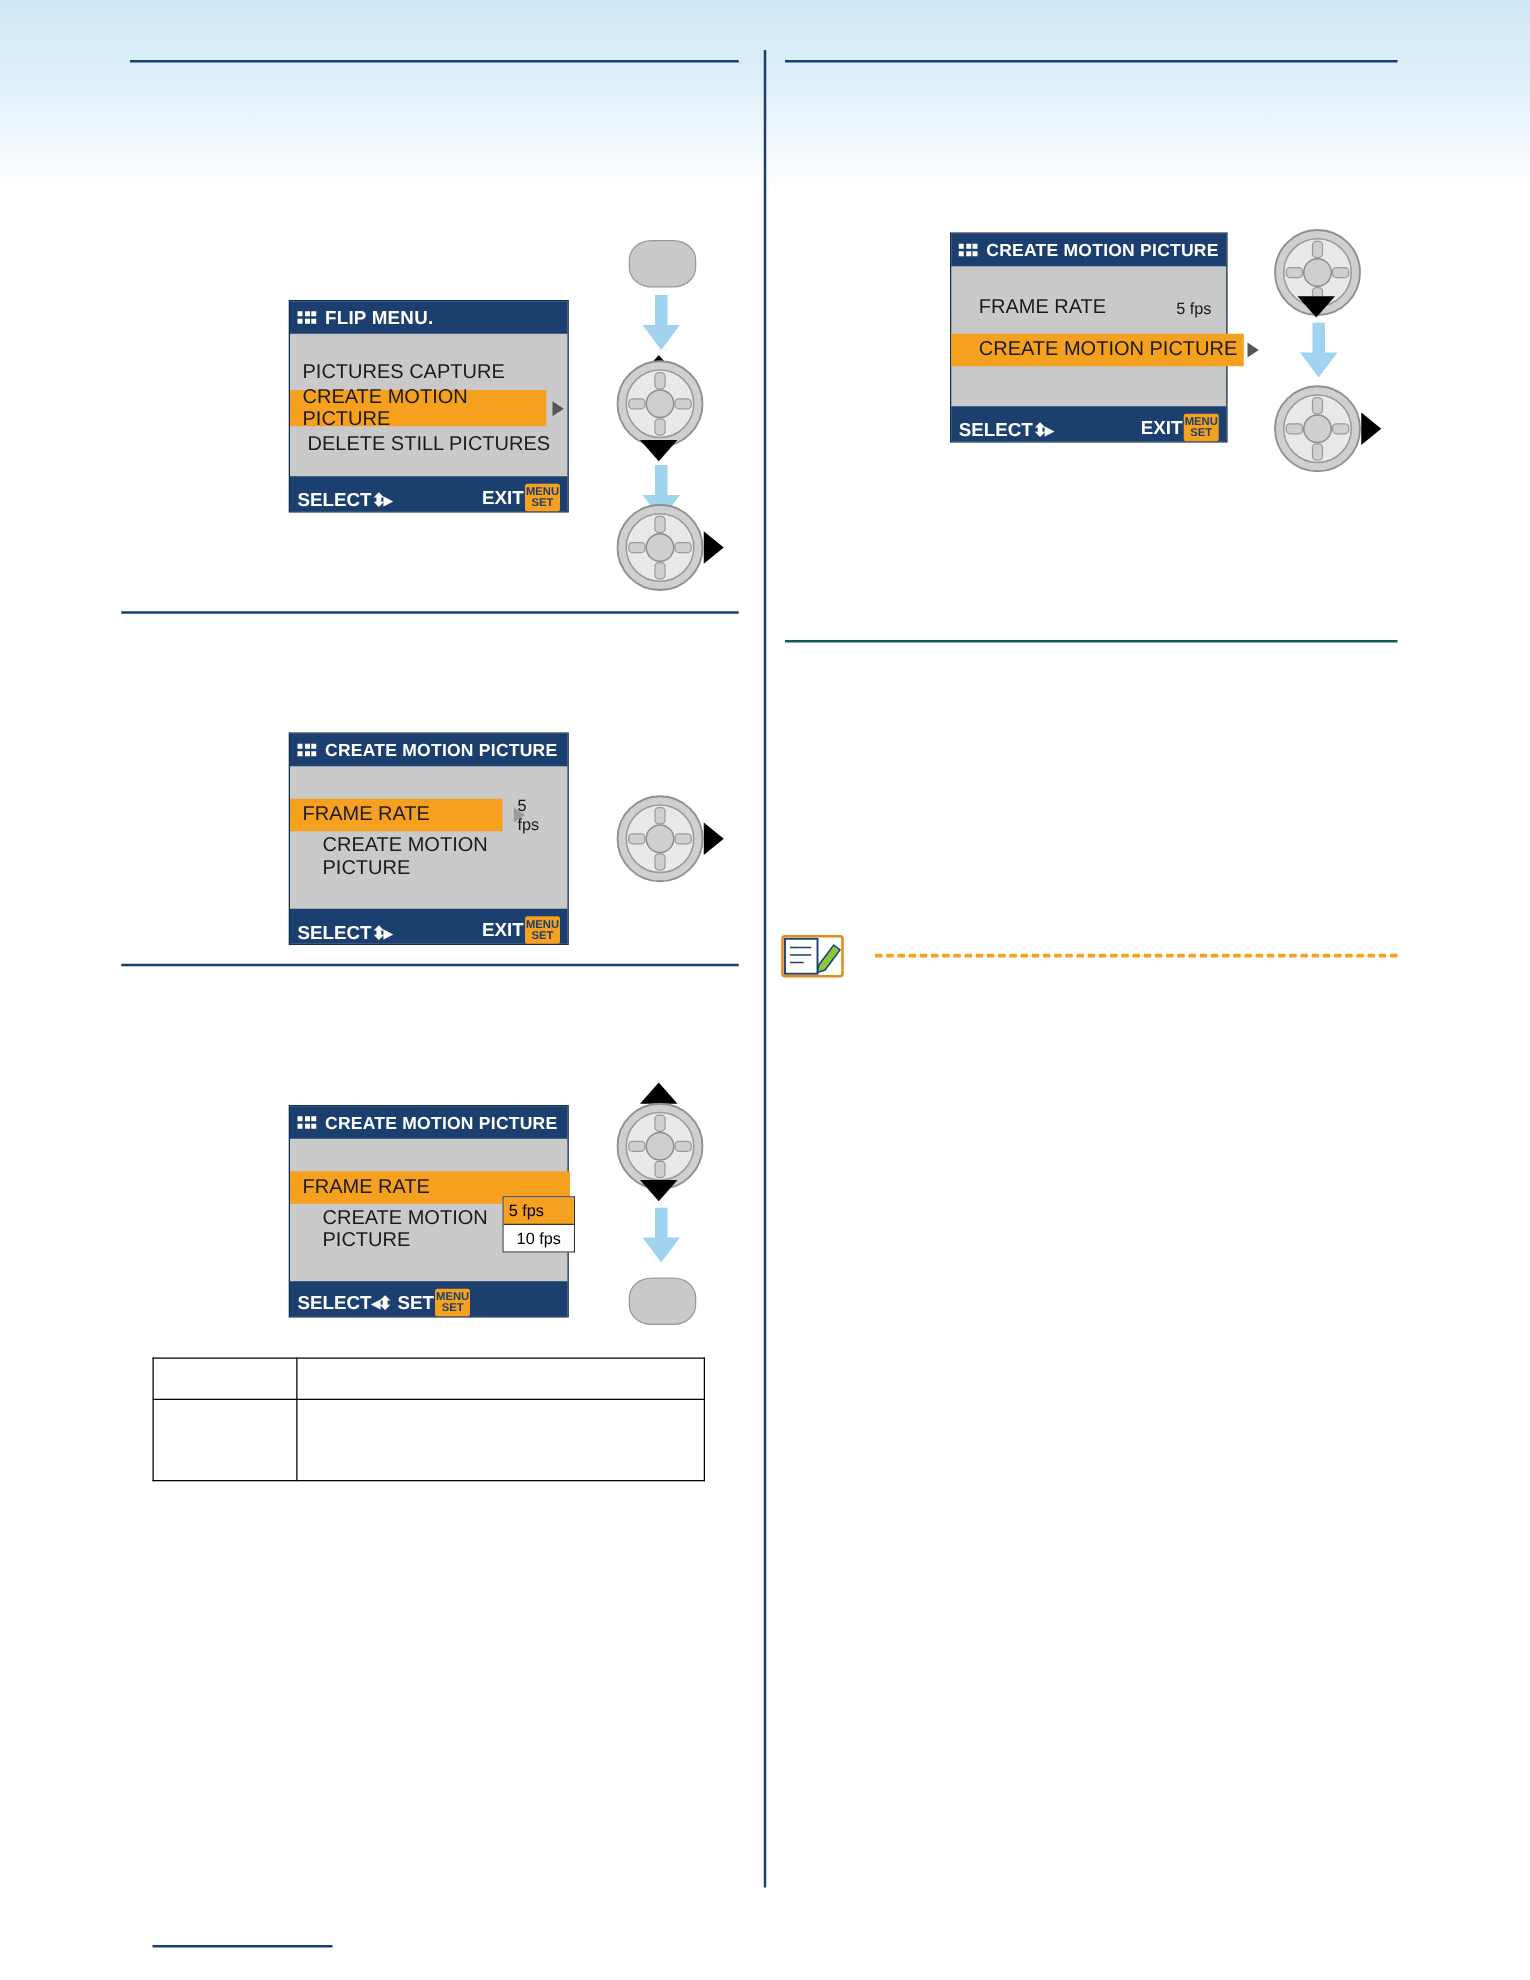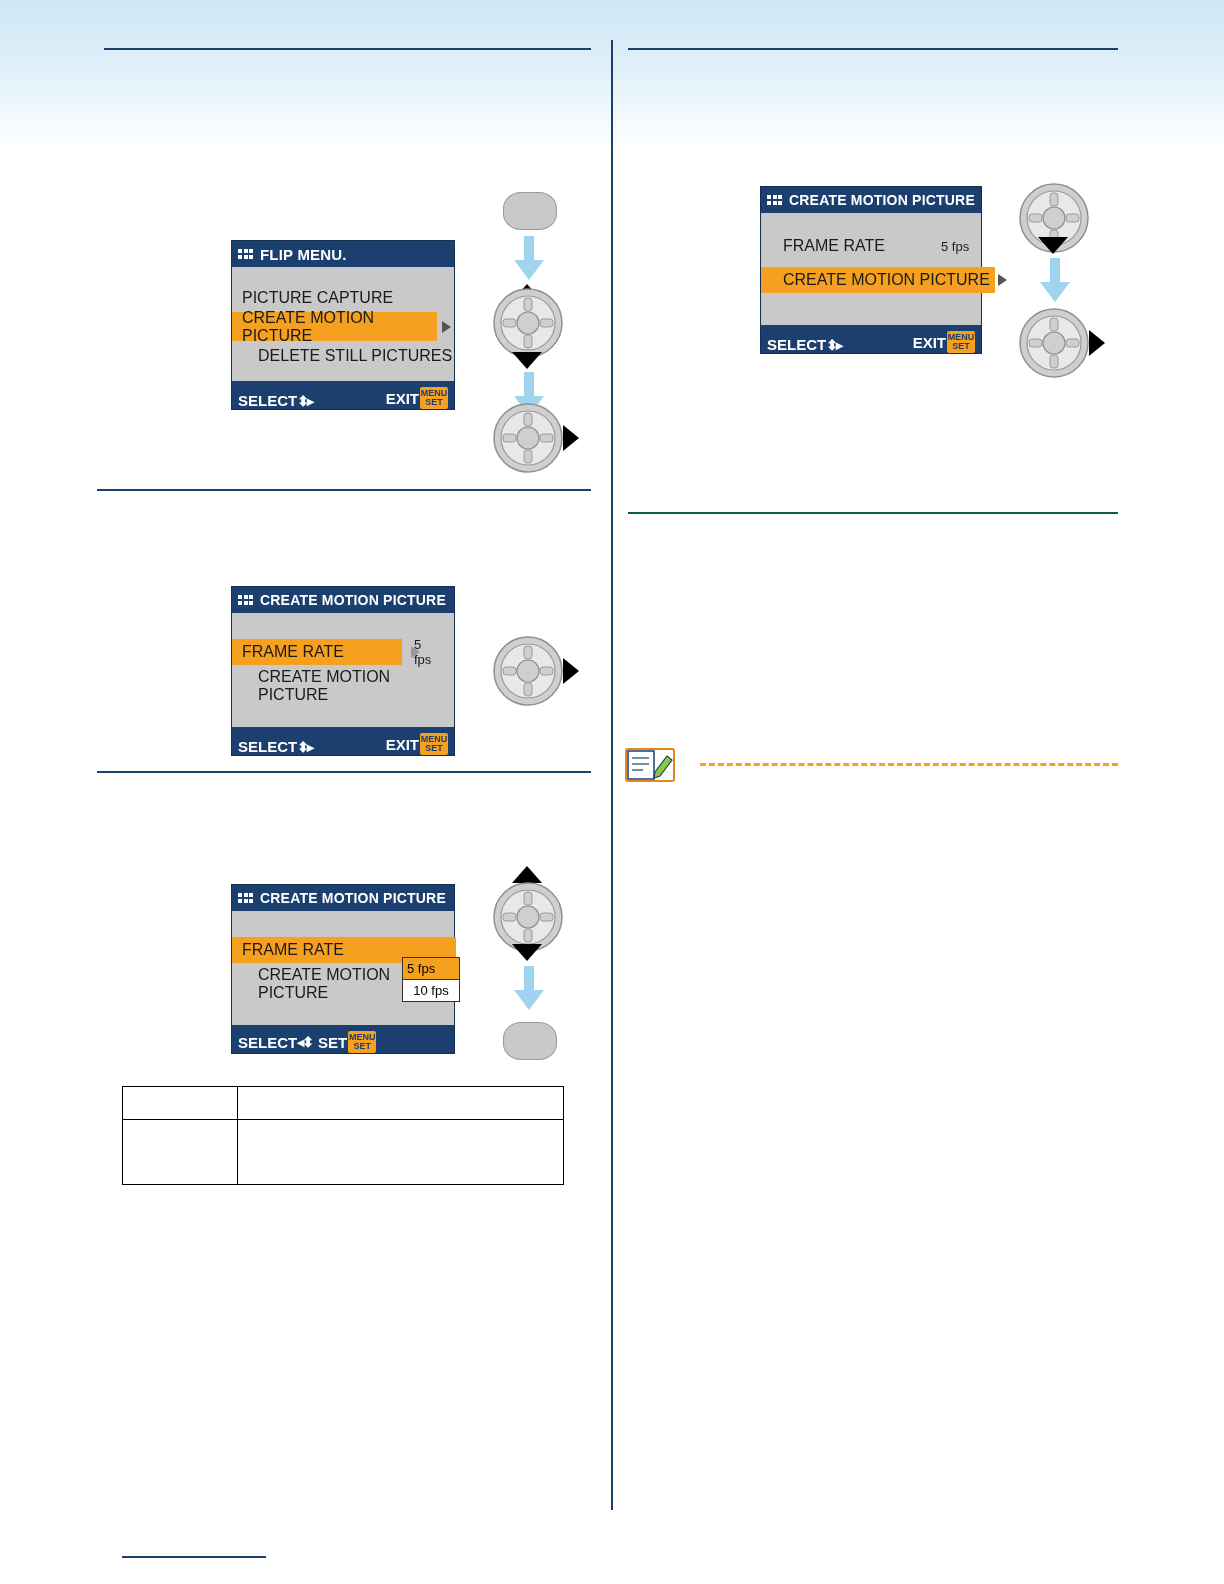--- a/index.html
+++ b/index.html
@@ -106,27 +106,27 @@
 
   <div class="col-divider"></div>
 
   <div class="lcd" style="left:231px;top:240px;width:224px;height:170px;">
     <div class="titlebar">
       <span class="menuicon"></span>
       <span class="ttxt">FLIP MENU.</span>
     </div>
     <div class="body" style="height:114px;">
       <div class="row" style="height:29px;padding-left:10px;margin-top:14px;">
-        <span>PICTURE CAPTURE</span>
+        <span>PICTURES CAPTURE</span>
       </div>
       <div class="row highlight" style="height:29px;padding-left:10px;width:195px;">
         <span>CREATE MOTION PICTURE</span>
         <span class="tri-right-dark" style="position:absolute;right:-14px;"></span>
       </div>
-      <div class="row" style="height:29px;padding-left:26px;">
+      <div class="row" style="height:29px;padding-left:14px;">
         <span>DELETE STILL PICTURES</span>
       </div>
     </div>
     <div class="footbar">
       <span>
         <span>SELECT</span><span class="updown">⬍▸</span>
       </span>
       <span style="display:flex;align-items:center;">
         <span>EXIT</span>
         <span class="menuset">

